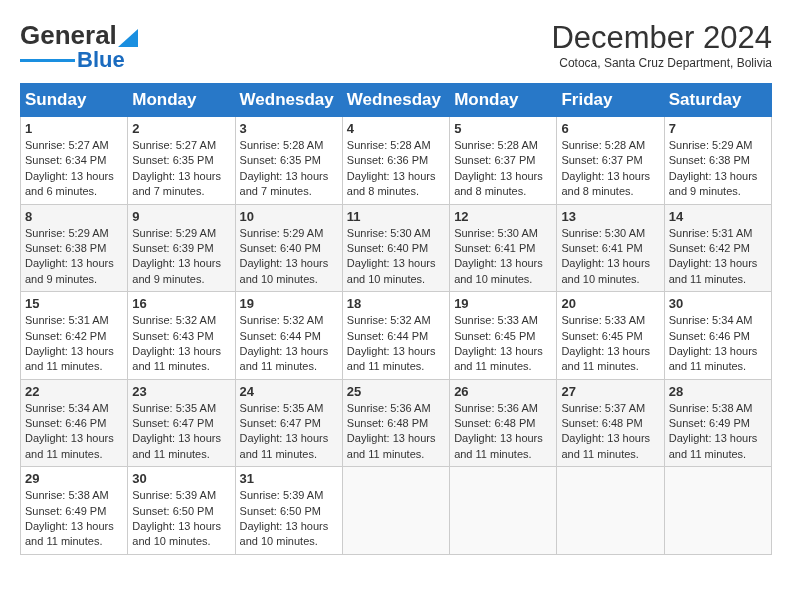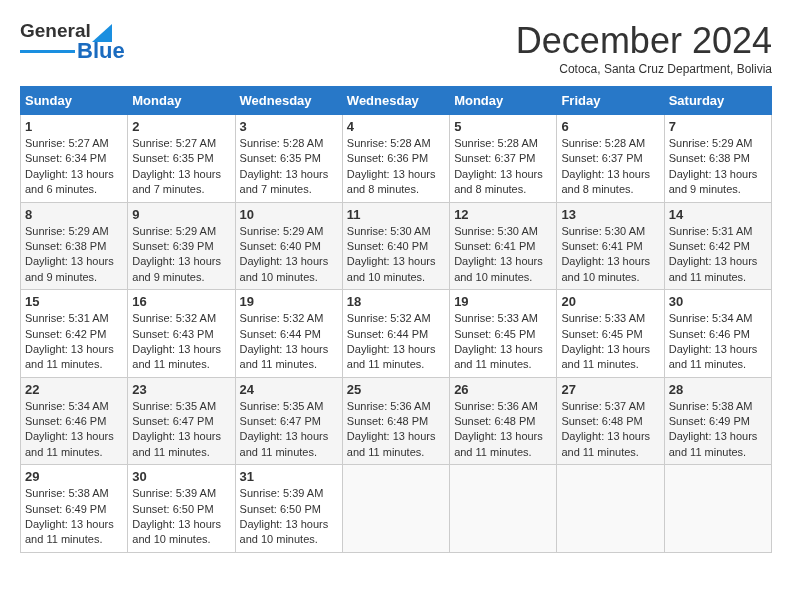--- a/index.html
+++ b/index.html
@@ -18,39 +18,39 @@
     }
     .logo {
       display: flex;
       flex-direction: column;
       align-items: flex-start;
     }
     .title-section {
       text-align: right;
     }
     .main-title {
-      font-size: 36px;
+      font-size: 31px;
       font-weight: normal;
       color: #333;
     }
     .subtitle {
       font-size: 12px;
       color: #333;
     }
     .calendar {
       width: 100%;
       border-collapse: collapse;
       font-size: 11px;
     }
     .calendar thead tr th {
       background: #2878c8;
       color: #fff;
       padding: 6px 4px;
       text-align: left;
-      font-size: 13px;
+      font-size: 17px;
       font-weight: bold;
       border: 1px solid #2878c8;
     }
     .calendar tbody tr td {
       border: 1px solid #ccc;
       padding: 4px;
       vertical-align: top;
       width: 107px;
       min-height: 80px;
       background: #fff;
@@ -73,21 +73,21 @@
     .empty-cell {
       background: #f9f9f9 !important;
     }
   </style>
 </head>
 <body>
 
 <div class="header-section">
   <div class="logo">
     <div style="display:flex; align-items:center;">
-      <span style="font-size:19px; font-weight:bold; color:#333;">General</span>
+      <span style="font-size:26px; font-weight:bold; color:#333;">General</span>
       <svg width="20" height="22" viewBox="0 0 20 22" style="margin-left:1px;">
         <polygon points="0,22 20,22 20,4" fill="#1a8fe0"></polygon>
       </svg>
     </div>
     <div style="display:flex; align-items:center; margin-top:-4px;">
       <div style="height:3px; background:#1a8fe0; width:55px; margin-right:2px;"></div>
       <span style="font-size:22px; font-weight:bold; color:#1a6bbf;">Blue</span>
     </div>
   </div>
   <div class="title-section">

